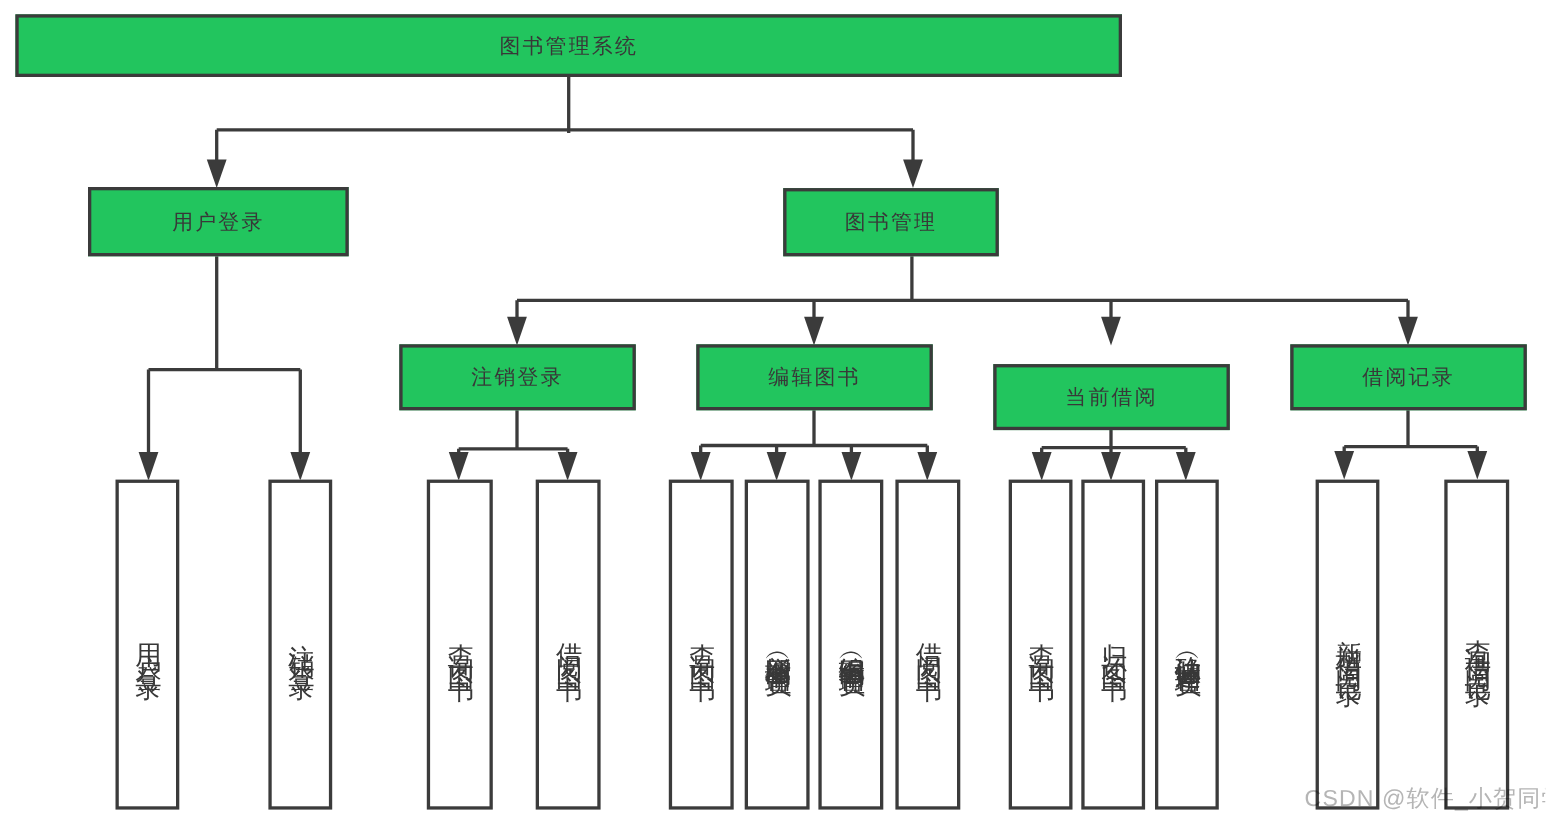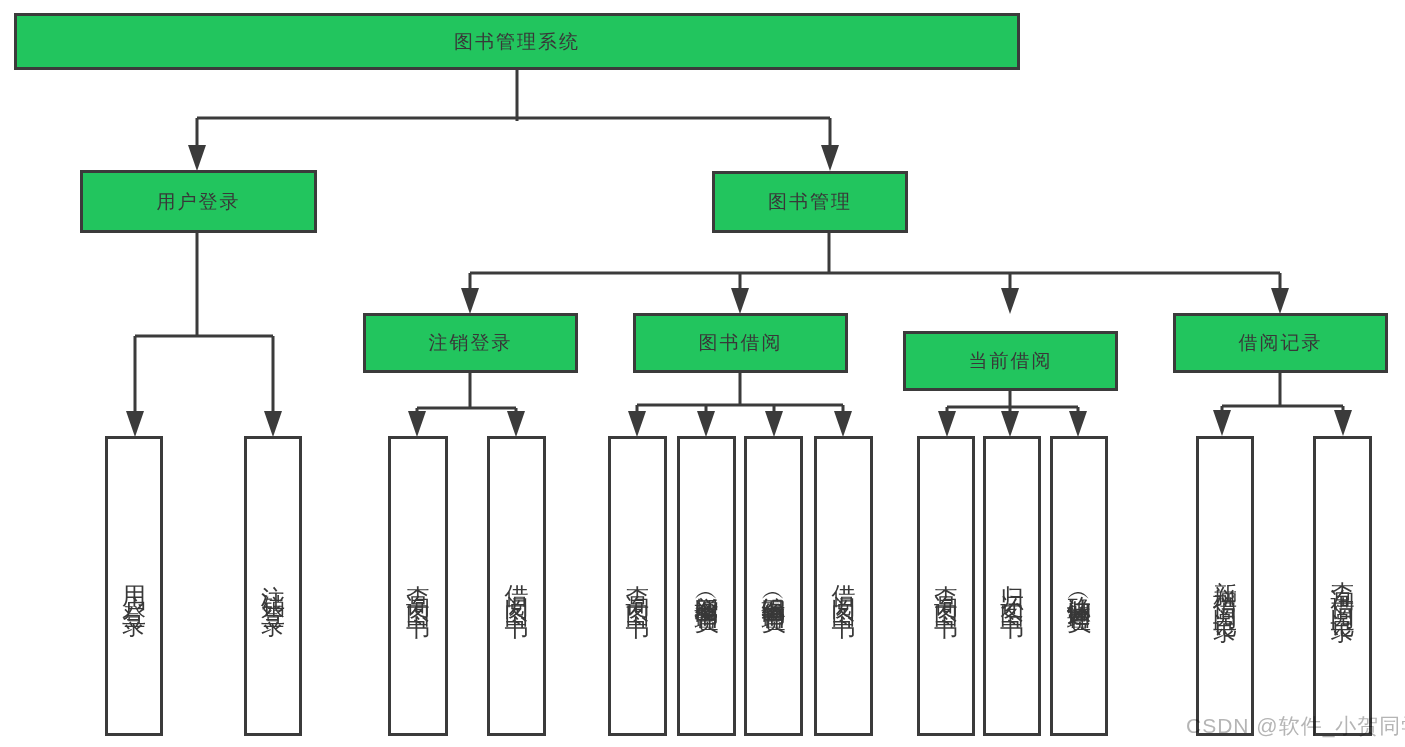--- a/index.html
+++ b/index.html
@@ -126,21 +126,21 @@
       <path d="M1334 410 L1352 410 L1343 436 Z"></path>
     </g>
   </svg>
 
   <div class="hbox" style="left:14px;top:13px;width:1006px;height:57px">图书管理系统</div>
 
   <div class="hbox" style="left:80px;top:170px;width:237px;height:63px">用户登录</div>
   <div class="hbox" style="left:712px;top:171px;width:196px;height:62px">图书管理</div>
 
   <div class="hbox" style="left:363px;top:313px;width:215px;height:60px">注销登录</div>
-  <div class="hbox" style="left:633px;top:313px;width:215px;height:60px">图书借阅</div>
+  <div class="hbox" style="left:633px;top:313px;width:215px;height:60px">编辑图书</div>
   <div class="hbox" style="left:903px;top:331px;width:215px;height:60px">当前借阅</div>
   <div class="hbox" style="left:1173px;top:313px;width:215px;height:60px">借阅记录</div>
 
   <div class="vbox" style="left:105px;top:436px;width:58px;height:300px">
     <span class="vtext" style="letter-spacing: 10px;">用户登录</span>
   </div>
   <div class="vbox" style="left:244px;top:436px;width:58px;height:300px">
     <span class="vtext" style="letter-spacing: 10px;">注销登录</span>
   </div>
 

